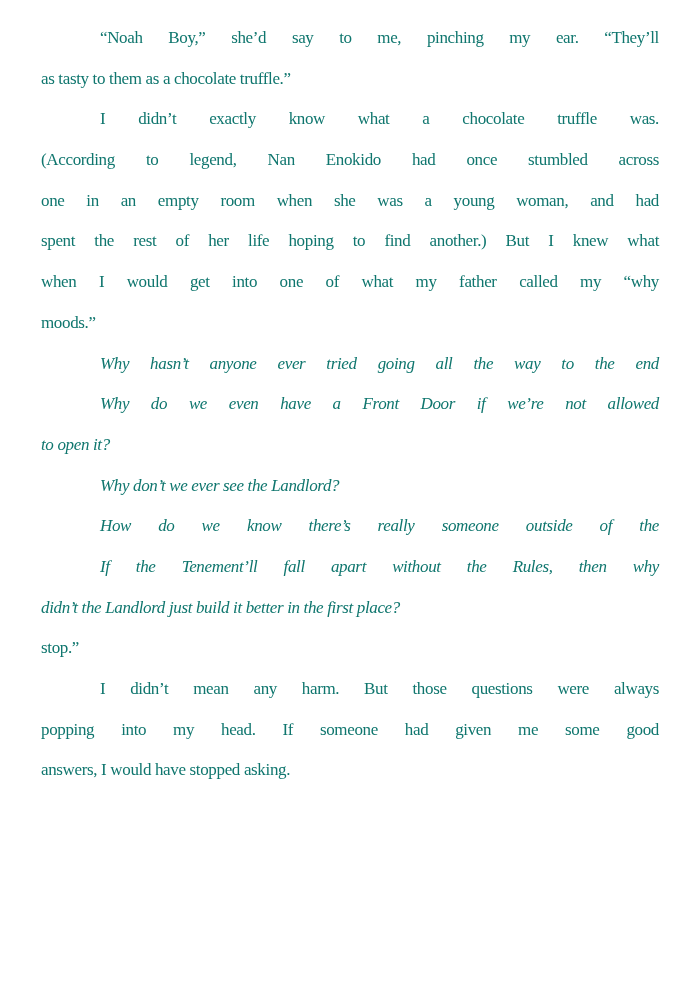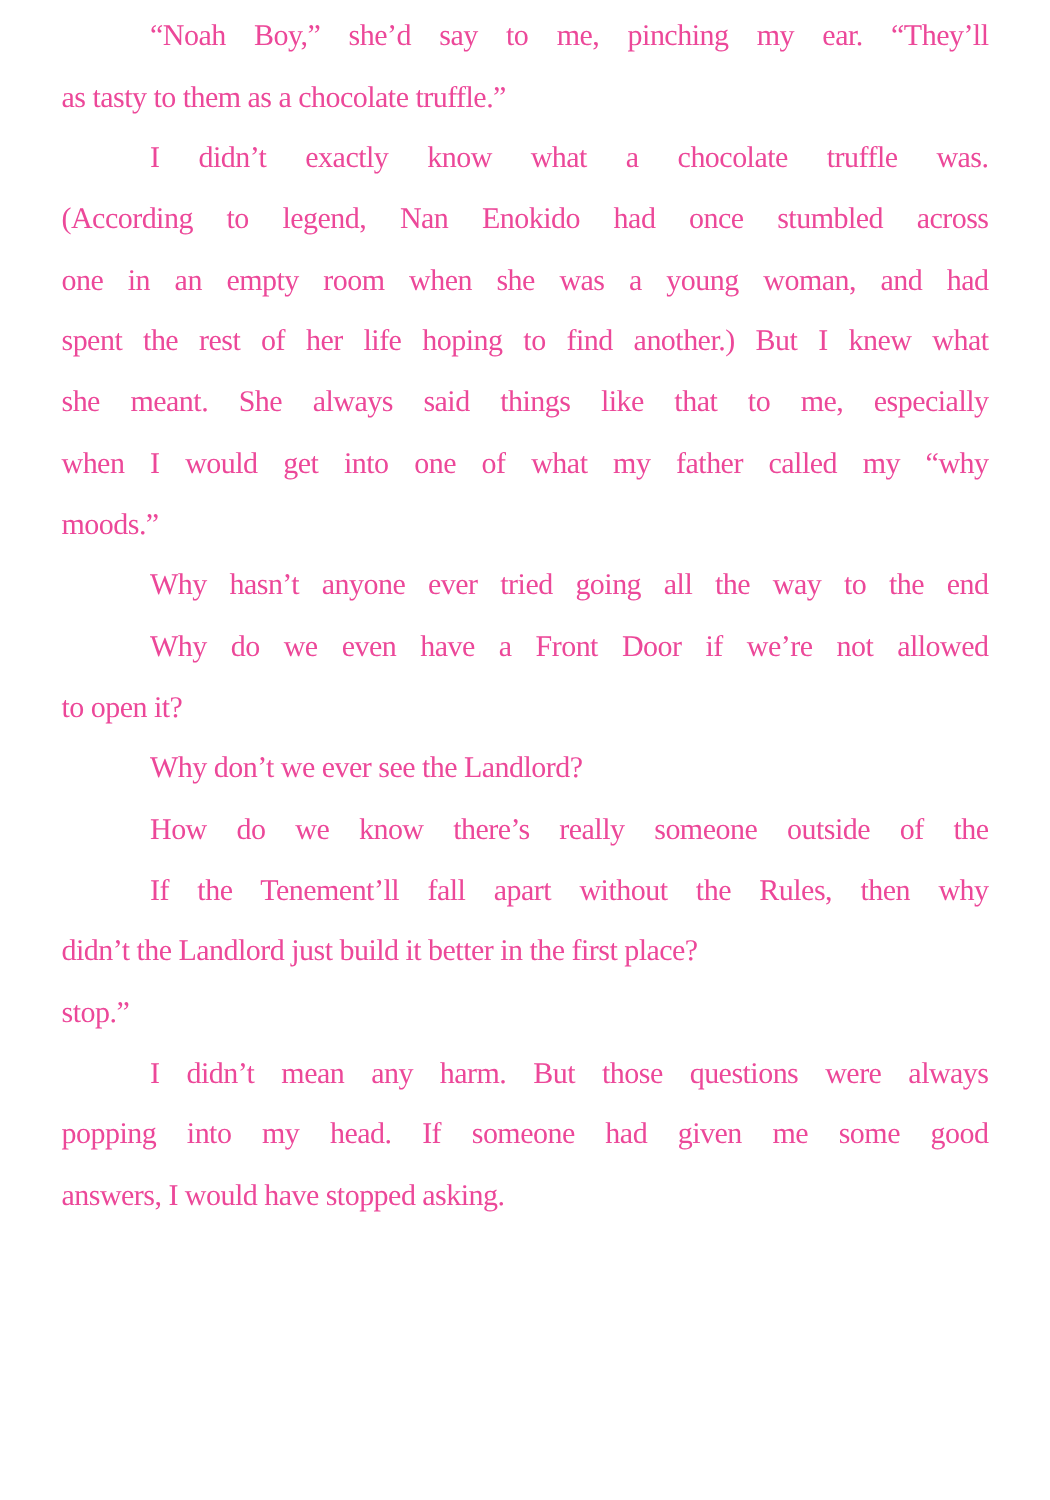--- a/index.html
+++ b/index.html
@@ -9,59 +9,58 @@
     }
     body {
       width: 700px;
       height: 1000px;
       overflow: hidden;
       position: relative;
     }
     .page {
       position: absolute;
       left: 41px;
-      top: 4px;
+      top: 18px;
       width: 618px;
       font-family: "Liberation Serif", "DejaVu Serif", serif;
-      font-size: 20px;
-      color: #ec4899;
+      font-size: 17px;
+      color: #0f766e;
     }
     .line {
       display: block;
       height: 40.7px;
       line-height: 40.7px;
       white-space: nowrap;
       text-align: justify;
       text-align-last: justify;
       letter-spacing: -0.35px;
     }
     .line.last {
       text-align-last: left;
     }
     .line.indent {
       padding-left: 59px;
     }
-    .it { }
+    .it { font-style: italic; }
   </style>
 </head>
 <body>
 
 <div class="page">
 
   <div>
     <span class="line indent">“Noah Boy,” she’d say to me, pinching my ear. “They’ll</span>
     <span class="line last">as tasty to them as a chocolate truffle.”</span>
   </div>
 
   <div>
     <span class="line indent">I didn’t exactly know what a chocolate truffle was.</span>
     <span class="line">(According to legend, Nan Enokido had once stumbled across</span>
     <span class="line">one in an empty room when she was a young woman, and had</span>
     <span class="line">spent the rest of her life hoping to find another.) But I knew what</span>
-    <span class="line">she meant. She always said things like that to me, especially</span>
     <span class="line">when I would get into one of what my father called my “why</span>
     <span class="line last">moods.”</span>
   </div>
 
   <div>
     <span class="line indent it">Why hasn’t anyone ever tried going all the way to the end</span>
   </div>
 
   <div>
     <span class="line indent it">Why do we even have a Front Door if we’re not allowed</span>

